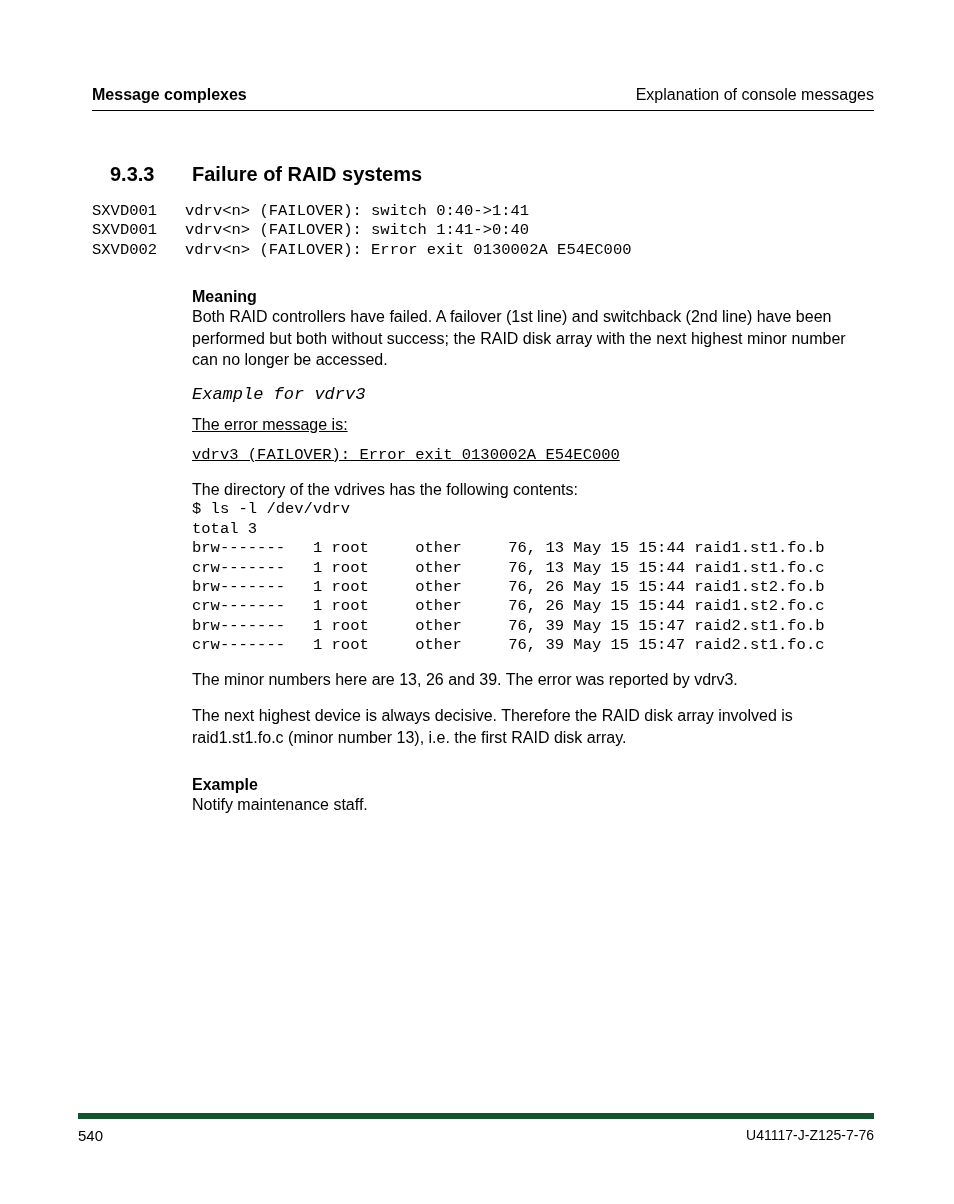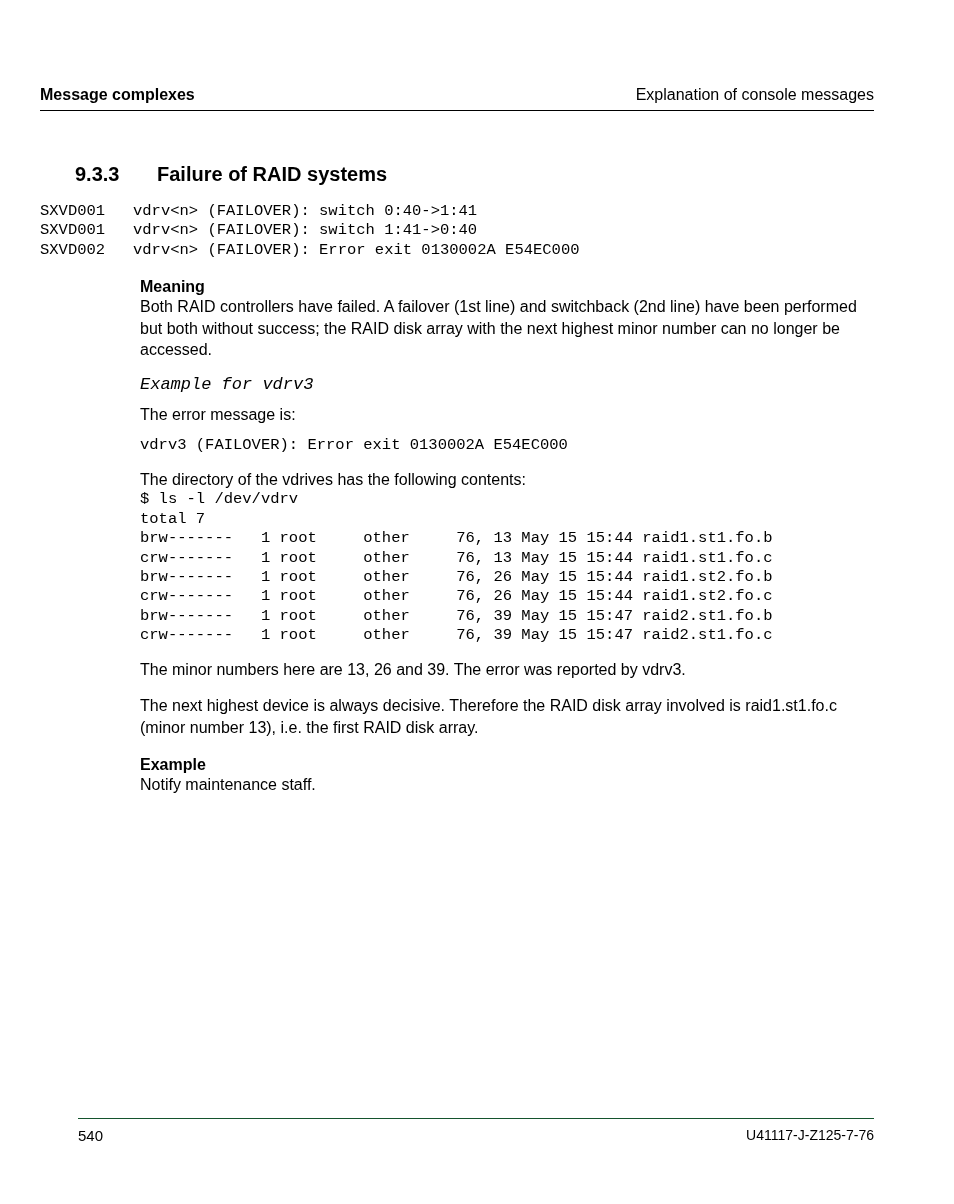--- a/index.html
+++ b/index.html
@@ -7,71 +7,71 @@
     margin: 0;
     padding: 0;
     width: 954px;
     height: 1204px;
     background: #fff;
     font-family: Arial, Helvetica, sans-serif;
     color: #000;
   }
   .page {
     box-sizing: border-box;
-    padding: 86px 80px 40px 40px;
+    padding: 86px 80px 40px 92px;
     height: 100%;
     position: relative;
   }
   .running-head {
     display: flex;
     justify-content: space-between;
     font-size: 16px;
     padding-bottom: 6px;
     border-bottom: 1.5px solid #000;
   }
   .running-head .left { font-weight: bold; }
   .section-title {
     margin-top: 52px;
     font-weight: bold;
     font-size: 20px;
   }
-  .section-num { display: inline-block; width: 82px; margin-left: 35px;}
+  .section-num { display: inline-block; width: 82px; margin-left: 18px;}
   .block1-wrap { margin-top: 16px; }
   .code-line {
     font-family: "Courier New", Courier, monospace;
     font-size: 15.5px;
     white-space: pre;
     line-height: 1.25;
   }
   .indent-body {
     margin-left: 100px;
   }
   .meaning-h, .response-h {
     font-weight: bold;
     font-size: 16px;
-    margin-top: 18px;
+    margin-top: 28px;
   }
   .body-text {
     font-size: 16px;
     line-height: 1.35;
   }
   .example-h {
     font-style: italic;
     font-family: Liberation Mono, monospace;
     font-size: 17px;
     margin-top: 14px;
   }
   .mt-gap { margin-top: 14px; }
-  .mt-gap-s { margin-top: 10px; }
+  .mt-gap-s { margin-top: 10px; text-decoration: underline; }
   .ls-block { }
   .footer {
     position: absolute;
     left: 78px; right: 80px;
     bottom: 60px;
-    border-top: 1px solid #14532d;
+    border-top: 6px solid #14532d;
     padding-top: 8px;
     display: flex;
     justify-content: space-between;
     font-size: 15px;
   }
   .footer .docid { font-size: 14px; }
 </style>
 </head>
 <body>
 
@@ -100,21 +100,21 @@
     <div class="example-h">Example for vdrv3</div>
 
     <div class="body-text mt-gap-s">The error message is:</div>
 
     <div class="code-line mt-gap-s">vdrv3 (FAILOVER): Error exit 0130002A E54EC000</div>
 
     <div class="body-text mt-gap">The directory of the vdrives has the following contents:</div>
 
     <div class="ls-block">
       <div class="code-line">$ ls -l /dev/vdrv</div>
-      <div class="code-line">total 7</div>
+      <div class="code-line">total 3</div>
       <div class="code-line">brw-------   1 root     other     76, 13 May 15 15:44 raid1.st1.fo.b</div>
       <div class="code-line">crw-------   1 root     other     76, 13 May 15 15:44 raid1.st1.fo.c</div>
       <div class="code-line">brw-------   1 root     other     76, 26 May 15 15:44 raid1.st2.fo.b</div>
       <div class="code-line">crw-------   1 root     other     76, 26 May 15 15:44 raid1.st2.fo.c</div>
       <div class="code-line">brw-------   1 root     other     76, 39 May 15 15:47 raid2.st1.fo.b</div>
       <div class="code-line">crw-------   1 root     other     76, 39 May 15 15:47 raid2.st1.fo.c</div>
     </div>
 
     <div class="body-text mt-gap">The minor numbers here are 13, 26 and 39. The error was reported by vdrv3.</div>
     <div class="body-text mt-gap">The next highest device is always decisive. Therefore the RAID disk array involved is raid1.st1.fo.c (minor number 13), i.e. the first RAID disk array.</div>

